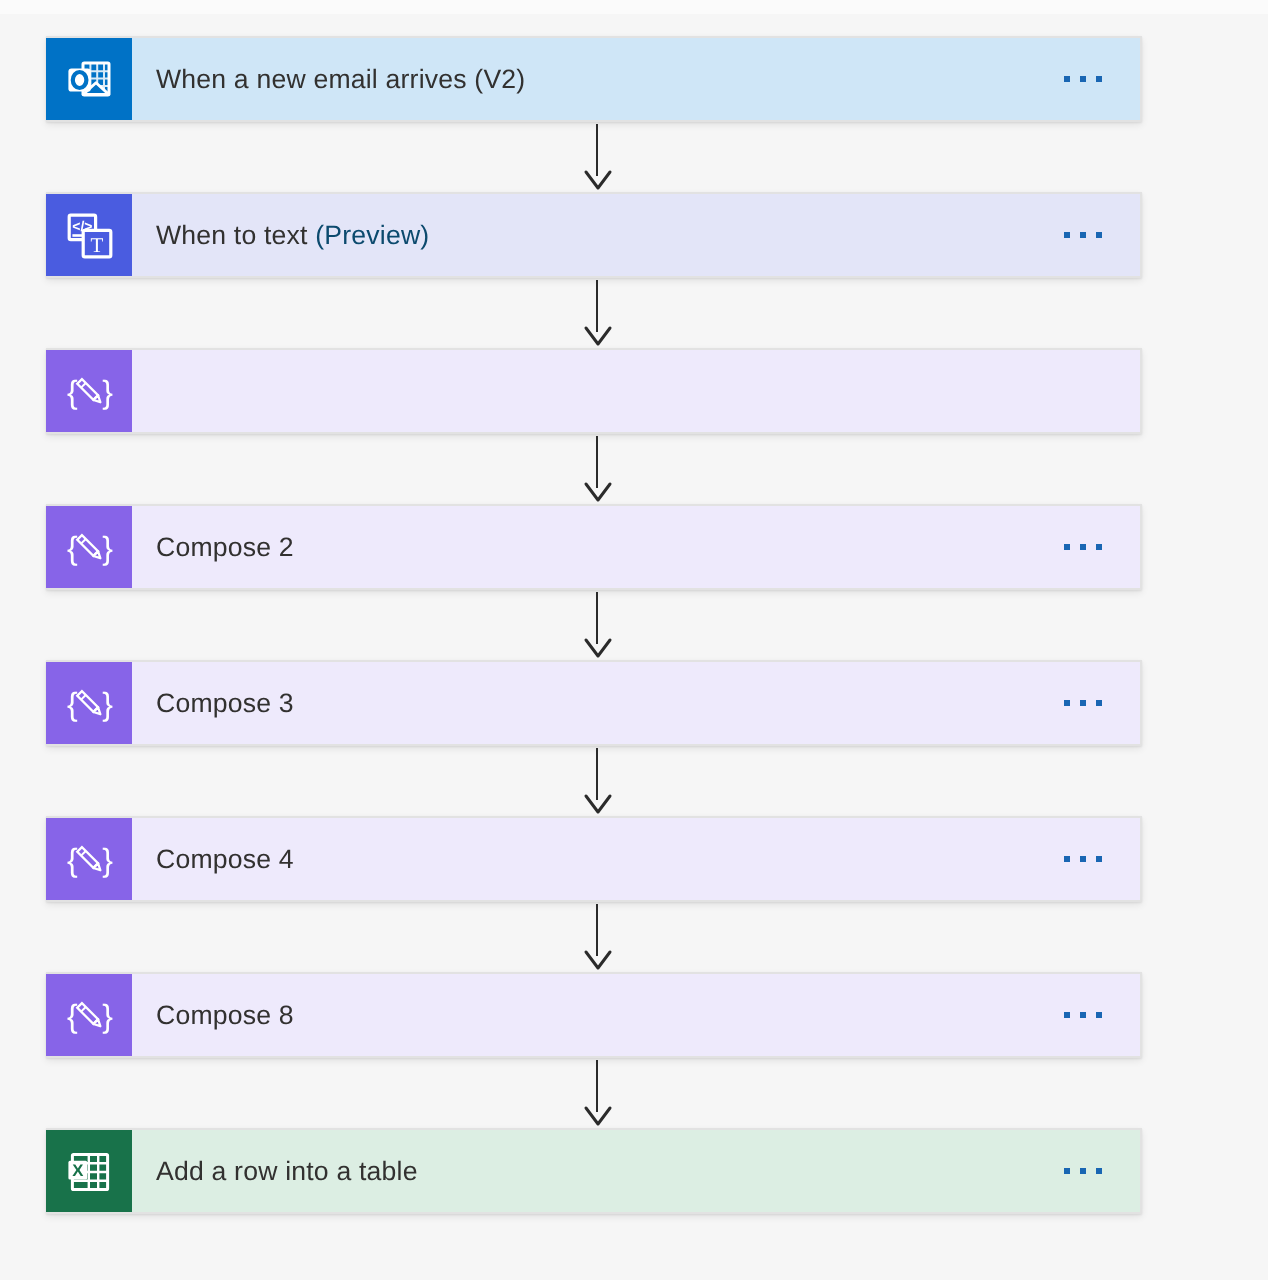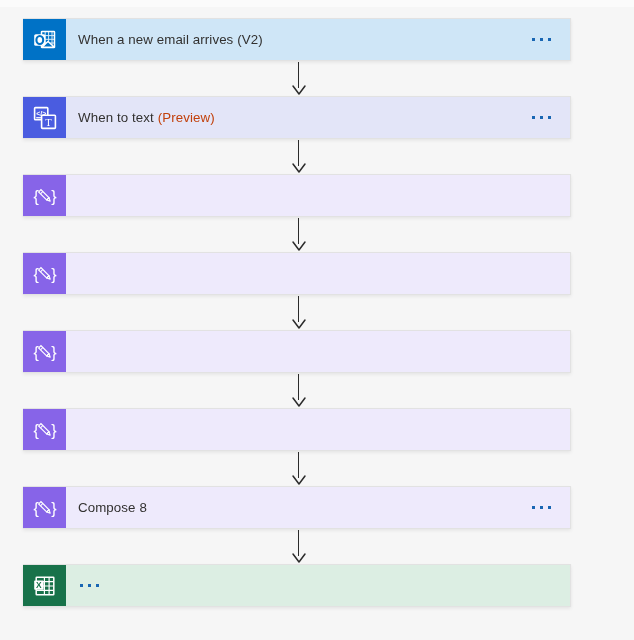--- a/index.html
+++ b/index.html
@@ -59,21 +59,21 @@
   }
   .card .title {
     font-size: 13.3px;
     color: #323130;
     letter-spacing: 0.1px;
     white-space: nowrap;
     overflow: hidden;
     text-overflow: ellipsis;
   }
   .card .title .sub {
-    color: #c2410c;
+    color: #0c4a6e;
   }
 
   
   .ellipsis {
     display: flex;
     align-items: center;
     gap: 5px;
     padding: 6px 2px;
     flex: none;
   }
@@ -179,45 +179,69 @@
         <svg width="26" height="26" viewBox="0 0 26 26">
           <text x="4.2" y="18.6" fill="#ffffff" font-size="16" font-family="&quot;Liberation Sans&quot;, sans-serif" text-anchor="middle">{</text>
           <text x="21.8" y="18.6" fill="#ffffff" font-size="16" font-family="&quot;Liberation Sans&quot;, sans-serif" text-anchor="middle">}</text>
           <g transform="rotate(-45 13 13)">
             <rect x="11.4" y="5.6" width="3.3" height="11.4" fill="none" stroke="#ffffff" stroke-width="1.15"></rect>
             <path d="M11.4 17 L13.05 20.3 L14.7 17 Z" fill="none" stroke="#ffffff" stroke-width="1.15" stroke-linejoin="round"></path>
             <path d="M11.4 8.3 H14.7" stroke="#ffffff" stroke-width="1"></path>
           </g>
         </svg>
       </div>
+      <div class="body">
+        <div class="title"><span>Compose 2</span></div>
+        <div class="ellipsis">
+          <i></i>
+          <i></i>
+          <i></i>
+        </div>
+      </div>
     </div>
     <div class="card purple" style="top: 330px;">
       <div class="icon-box">
         <svg width="26" height="26" viewBox="0 0 26 26">
           <text x="4.2" y="18.6" fill="#ffffff" font-size="16" font-family="&quot;Liberation Sans&quot;, sans-serif" text-anchor="middle">{</text>
           <text x="21.8" y="18.6" fill="#ffffff" font-size="16" font-family="&quot;Liberation Sans&quot;, sans-serif" text-anchor="middle">}</text>
           <g transform="rotate(-45 13 13)">
             <rect x="11.4" y="5.6" width="3.3" height="11.4" fill="none" stroke="#ffffff" stroke-width="1.15"></rect>
             <path d="M11.4 17 L13.05 20.3 L14.7 17 Z" fill="none" stroke="#ffffff" stroke-width="1.15" stroke-linejoin="round"></path>
             <path d="M11.4 8.3 H14.7" stroke="#ffffff" stroke-width="1"></path>
           </g>
         </svg>
       </div>
+      <div class="body">
+        <div class="title"><span>Compose 3</span></div>
+        <div class="ellipsis">
+          <i></i>
+          <i></i>
+          <i></i>
+        </div>
+      </div>
     </div>
     <div class="card purple" style="top: 408px;">
       <div class="icon-box">
         <svg width="26" height="26" viewBox="0 0 26 26">
           <text x="4.2" y="18.6" fill="#ffffff" font-size="16" font-family="&quot;Liberation Sans&quot;, sans-serif" text-anchor="middle">{</text>
           <text x="21.8" y="18.6" fill="#ffffff" font-size="16" font-family="&quot;Liberation Sans&quot;, sans-serif" text-anchor="middle">}</text>
           <g transform="rotate(-45 13 13)">
             <rect x="11.4" y="5.6" width="3.3" height="11.4" fill="none" stroke="#ffffff" stroke-width="1.15"></rect>
             <path d="M11.4 17 L13.05 20.3 L14.7 17 Z" fill="none" stroke="#ffffff" stroke-width="1.15" stroke-linejoin="round"></path>
             <path d="M11.4 8.3 H14.7" stroke="#ffffff" stroke-width="1"></path>
           </g>
         </svg>
+      </div>
+      <div class="body">
+        <div class="title"><span>Compose 4</span></div>
+        <div class="ellipsis">
+          <i></i>
+          <i></i>
+          <i></i>
+        </div>
       </div>
     </div>
     <div class="card purple" style="top: 486px;">
       <div class="icon-box">
         <svg width="26" height="26" viewBox="0 0 26 26">
           <text x="4.2" y="18.6" fill="#ffffff" font-size="16" font-family="&quot;Liberation Sans&quot;, sans-serif" text-anchor="middle">{</text>
           <text x="21.8" y="18.6" fill="#ffffff" font-size="16" font-family="&quot;Liberation Sans&quot;, sans-serif" text-anchor="middle">}</text>
           <g transform="rotate(-45 13 13)">
             <rect x="11.4" y="5.6" width="3.3" height="11.4" fill="none" stroke="#ffffff" stroke-width="1.15"></rect>
             <path d="M11.4 17 L13.05 20.3 L14.7 17 Z" fill="none" stroke="#ffffff" stroke-width="1.15" stroke-linejoin="round"></path>
@@ -237,20 +261,21 @@
     <div class="card green" style="top: 564px;">
       <div class="icon-box">
         <svg width="26" height="26" viewBox="0 0 26 26">
           <rect x="4.2" y="4.2" width="17.6" height="17.6" rx="0.6" fill="none" stroke="#ffffff" stroke-width="1.5"></rect>
           <path d="M12.4 4.6 V21.4 M17.1 4.6 V21.4 M4.6 8.6 H21.4 M4.6 13.0 H21.4 M4.6 17.4 H21.4" stroke="#ffffff" stroke-width="1.2"></path>
           <rect x="2.2" y="7.4" width="9.4" height="9.4" rx="0.8" fill="#ffffff"></rect>
           <text x="6.9" y="15" fill="#18724a" font-size="8.4" font-family="&quot;Liberation Sans&quot;, sans-serif" text-anchor="middle" font-weight="700">X</text>
         </svg>
       </div>
       <div class="body">
+        <div class="title"><span>Add a row into a table</span></div>
         <div class="ellipsis">
           <i></i>
           <i></i>
           <i></i>
         </div>
       </div>
     </div>
     <div class="connector" style="top: 62px;">
       <div class="stem"></div>
       <svg class="head" viewBox="0 0 16 12">

